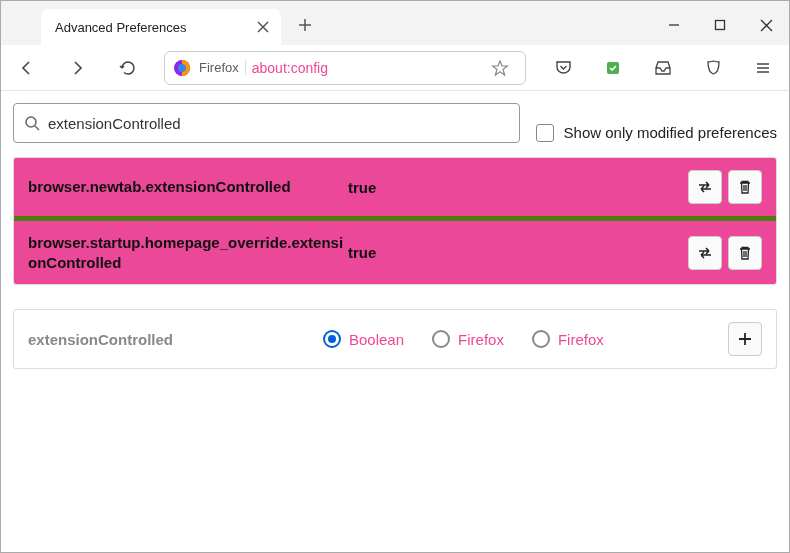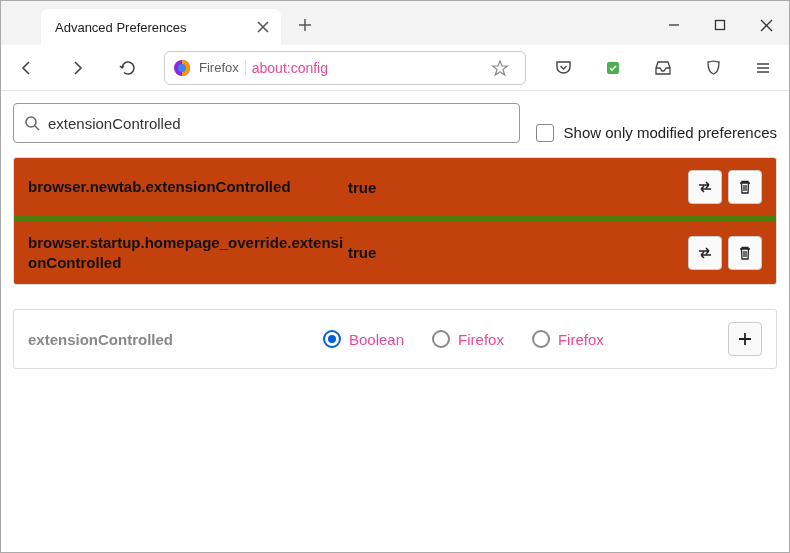--- a/index.html
+++ b/index.html
@@ -23,21 +23,21 @@
 
     .content { padding: 12px 12px; }
     .search-row { display: flex; align-items: center; gap: 16px; margin-bottom: 14px; }
     .search-box { flex: 1; border: 1px solid #999; border-radius: 4px; height: 40px; display: flex; align-items: center; padding: 0 10px; gap: 8px; }
     .search-box input { flex: 1; border: none; outline: none; font-size: 15px; color: #333; }
     .checkbox-label { display: flex; align-items: flex-start; gap: 10px; font-size: 15px; color: #222; cursor: pointer; margin-top: 20px; }
     .chk { width: 18px; height: 18px; border: 1px solid #888; border-radius: 3px; }
 
     .pref-table { border: 1px solid #ddd; border-radius: 3px; overflow: hidden; }
     .pref-row { display: flex; align-items: center; padding: 12px 14px; min-height: 52px; }
-    .pref-row.modified { background: #c2410c; }
+    .pref-row.modified { background: #ec4899; }
     .pref-row + .pref-row { border-top: 5px solid #4d7c0f; }
     .pref-name { width: 320px; font-size: 15px; color: #111; word-break: break-all; line-height: 1.3; }
     .modified .pref-name, .modified .pref-value { font-weight: 700; }
     .pref-value { flex: 1; font-size: 15px; color: #111; }
     .pref-actions { display: flex; gap: 6px; }
     .action-btn { width: 34px; height: 34px; border: 1px solid #ccc; border-radius: 4px; background: #fafafa; display: flex; align-items: center; justify-content: center; color: #222; cursor: pointer; }
 
     .add-row { border: 1px solid #ddd; margin-top: 24px; border-radius: 3px; padding: 12px 14px; display: flex; align-items: center; min-height: 56px; }
     .add-name { width: 295px; font-size: 15px; font-weight: 600; color: #888; }
     .radio-group { flex: 1; display: flex; gap: 28px; }

